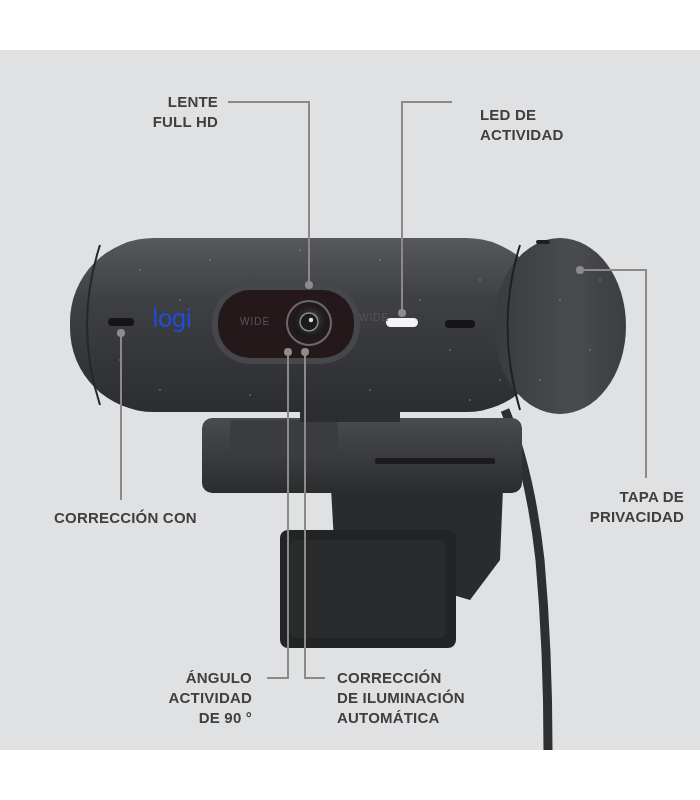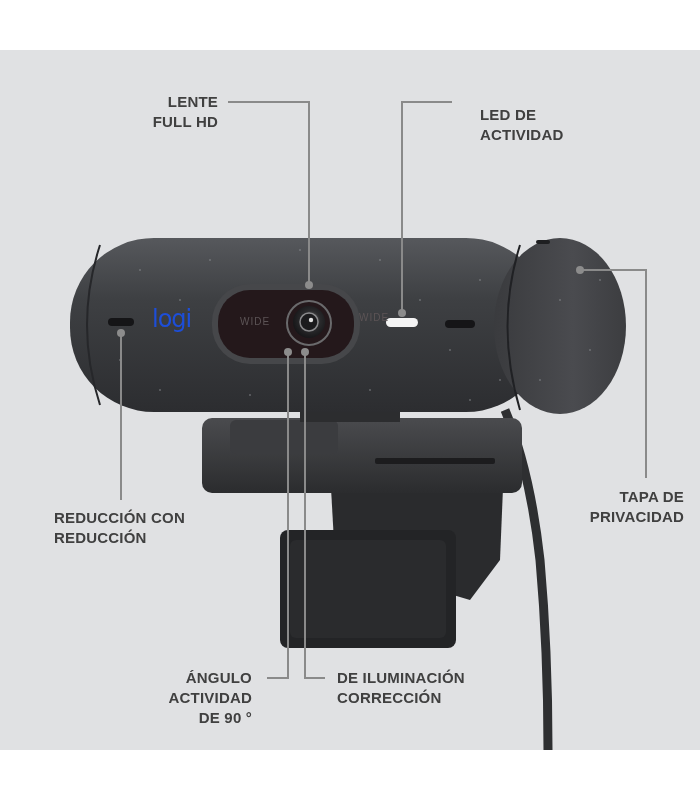--- a/index.html
+++ b/index.html
@@ -134,31 +134,31 @@
   <span class="ln">LENTE</span>
   <span class="ln">FULL HD</span>
 </div>
 
 <div class="label" style="left:480px;top:105px;">
   <span class="ln">LED DE</span>
   <span class="ln">ACTIVIDAD</span>
 </div>
 
 <div class="label" style="left:54px;top:508px;">
-  <span class="ln">REDUCCIÓN CON</span>
-  <span class="ln">REDUCCIÓN</span>
+  <span class="ln">CORRECCIÓN CON</span>
 </div>
 
 <div class="label right-align" style="right:16px;top:487px;">
   <span class="ln">TAPA DE</span>
   <span class="ln">PRIVACIDAD</span>
 </div>
 
 <div class="label right-align" style="right:448px;top:668px;">
   <span class="ln">ÁNGULO</span>
   <span class="ln">ACTIVIDAD</span>
   <span class="ln">DE 90 °</span>
 </div>
 
 <div class="label" style="left:337px;top:668px;">
+  <span class="ln">CORRECCIÓN</span>
   <span class="ln">DE ILUMINACIÓN</span>
-  <span class="ln">CORRECCIÓN</span>
+  <span class="ln">AUTOMÁTICA</span>
 </div>
 
 </body></html>

